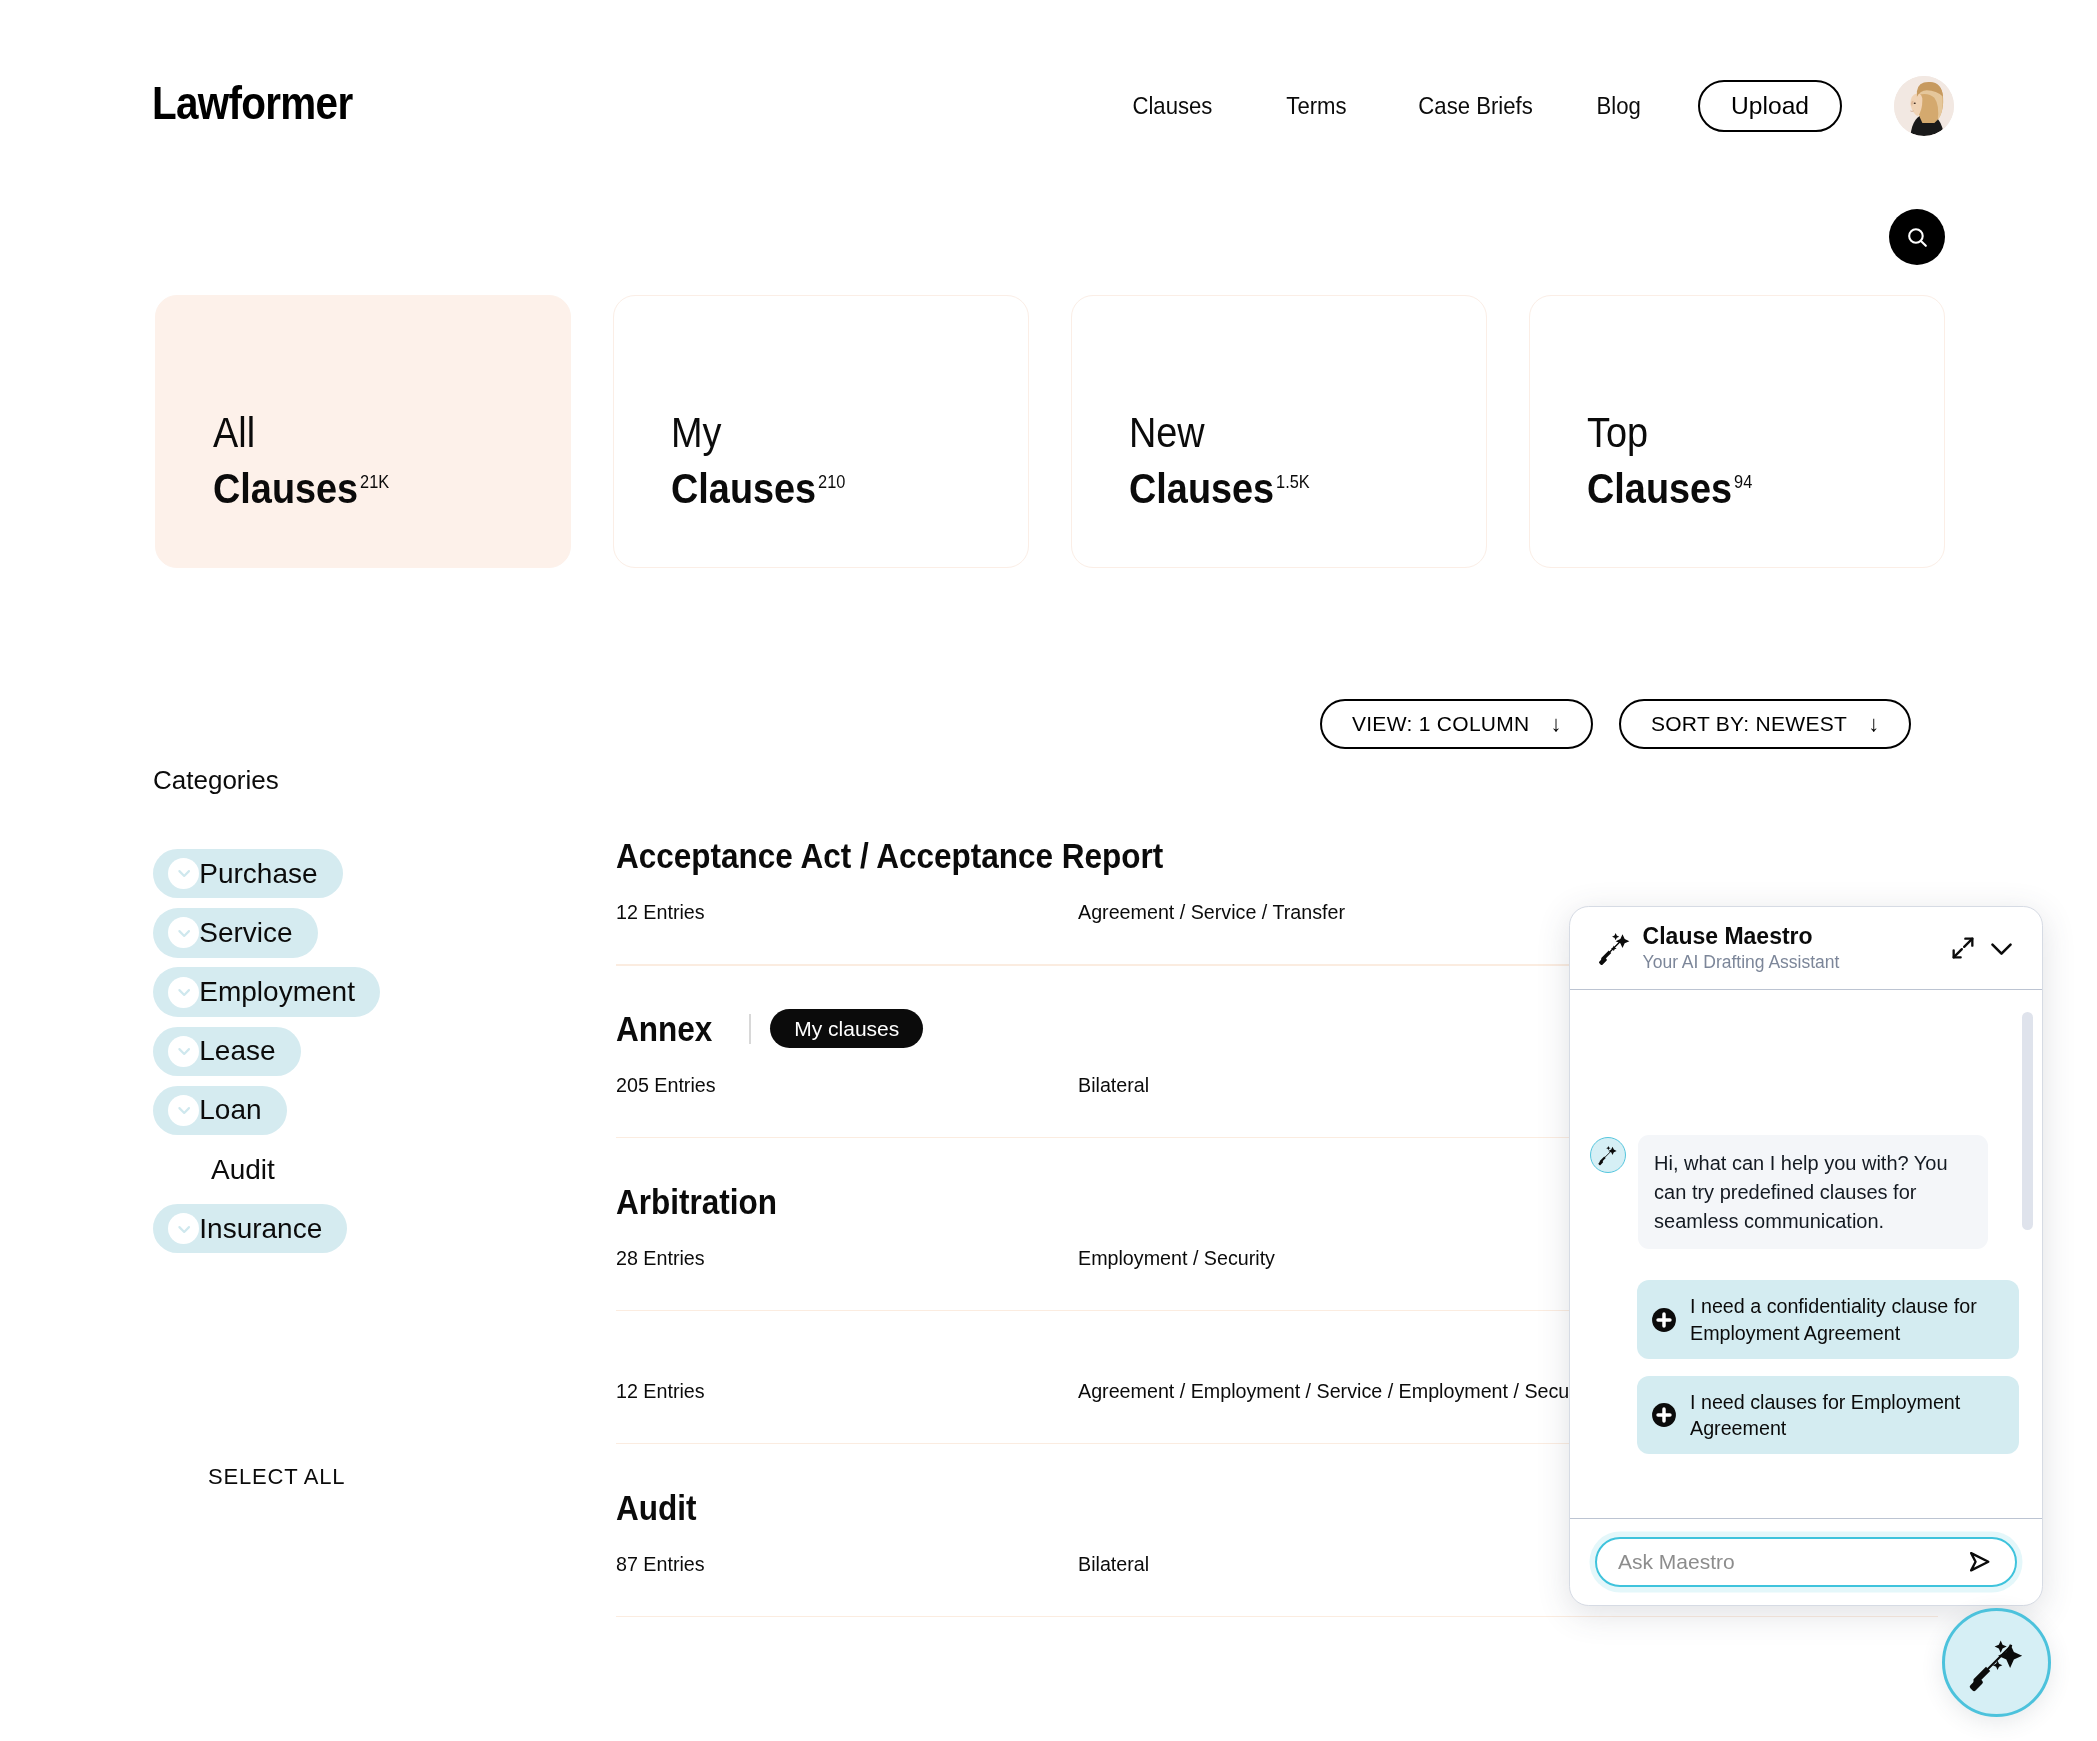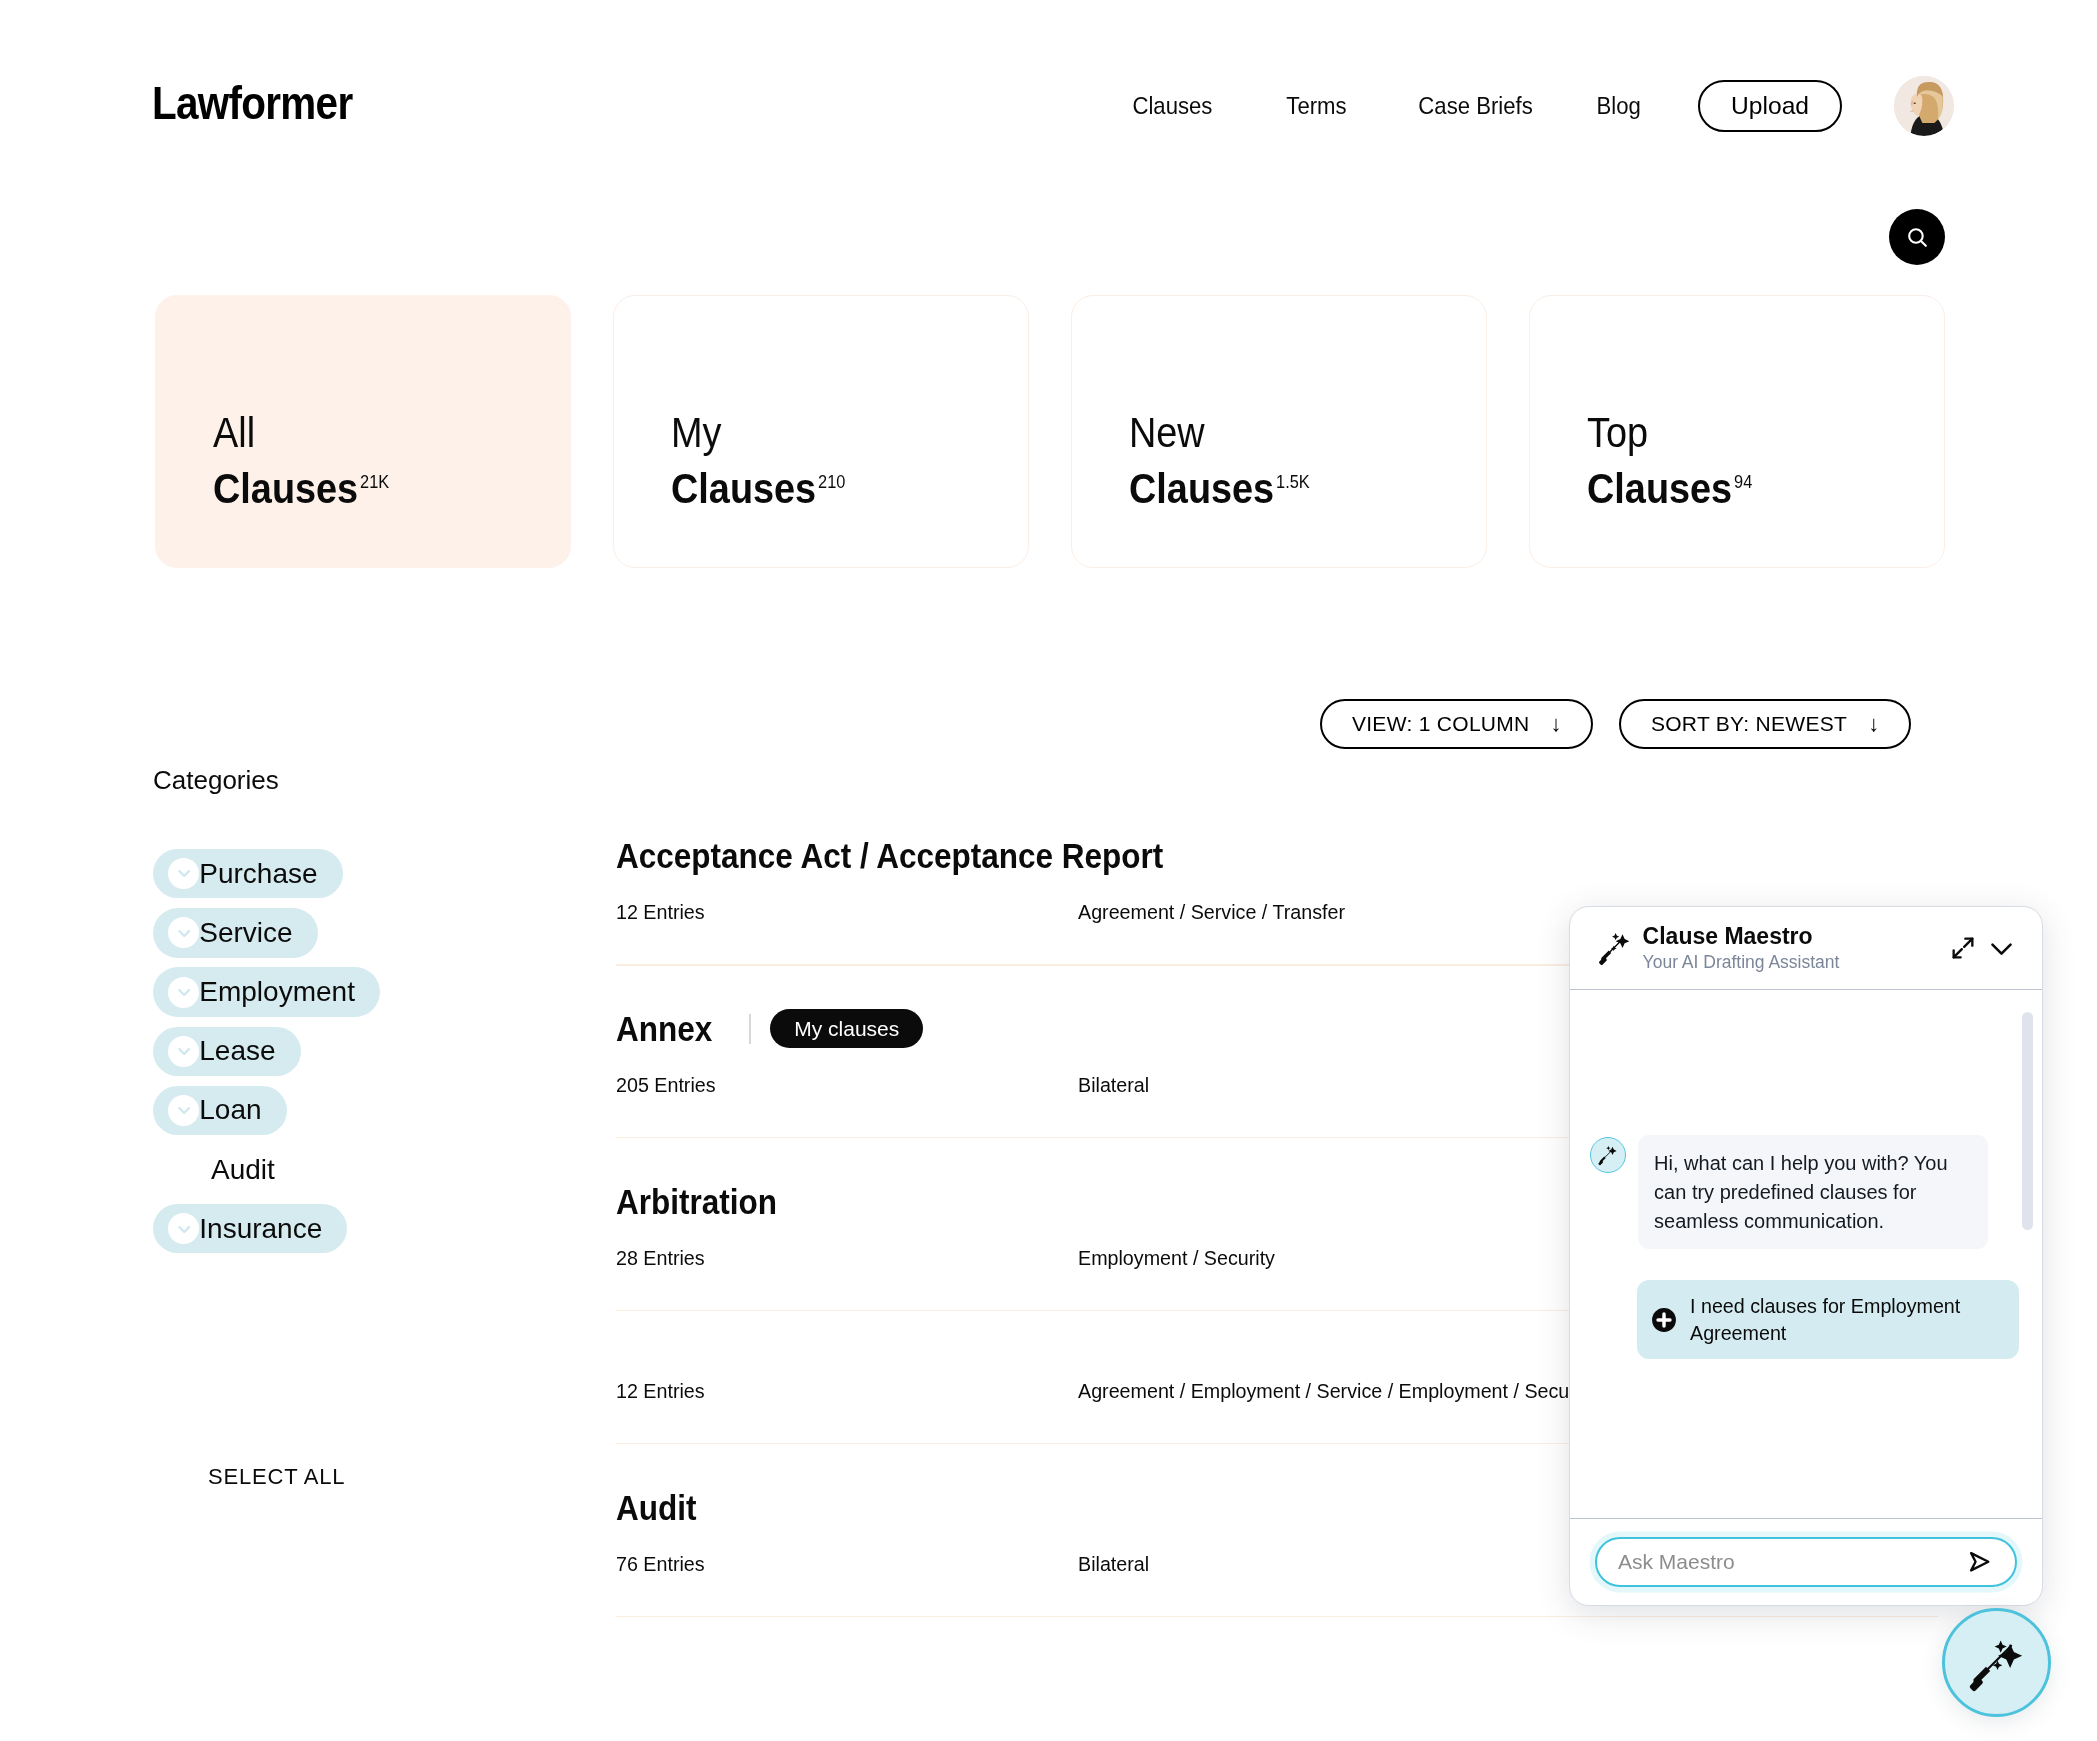--- a/index.html
+++ b/index.html
@@ -427,21 +427,21 @@
       </div>
       <div class="clause-sep"></div>
     </div>
     <div class="clause-gap"></div>
 
     <div class="clause-row">
       <div class="clause-head">
         <div class="clause-title">Audit</div>
       </div>
       <div class="clause-meta">
-        <div class="clause-entries">76 Entries</div>
+        <div class="clause-entries">87 Entries</div>
         <div class="clause-cats">Bilateral</div>
       </div>
       <div class="clause-sep"></div>
     </div>
 
   </div>
 
   <div class="chat">
     <div class="chat-header">
       <span class="chat-logo">
@@ -492,20 +492,29 @@
       </div>
 
       <div class="suggestions">
         <div class="sugg">
           <span class="sugg-icon">
             <svg viewBox="0 0 24 24" width="26" height="26">
                 <circle cx="12" cy="12" r="11" fill="#0b0b0b"></circle>
                 <path d="M12 6.5 V17.5 M6.5 12 H17.5" stroke="#fff" stroke-width="3.2" stroke-linecap="round"></path>
               </svg>
           </span>
+          <span class="sugg-text">I need a confidentiality clause for Employment Agreement</span>
+        </div>
+        <div class="sugg">
+          <span class="sugg-icon">
+            <svg viewBox="0 0 24 24" width="26" height="26">
+                <circle cx="12" cy="12" r="11" fill="#0b0b0b"></circle>
+                <path d="M12 6.5 V17.5 M6.5 12 H17.5" stroke="#fff" stroke-width="3.2" stroke-linecap="round"></path>
+              </svg>
+          </span>
           <span class="sugg-text">I need clauses for Employment Agreement</span>
         </div>
       </div>
     </div>
 
     <div class="chat-footer">
       <div class="chat-input-wrap">
         <input class="chat-input" type="text" placeholder="Ask Maestro" style="">
         <span class="send-btn">
           <svg width="29.5" height="29.5" viewBox="0 0 24 24" fill="none" stroke="#0b0b0b" stroke-width="1.9" stroke-linejoin="round">

